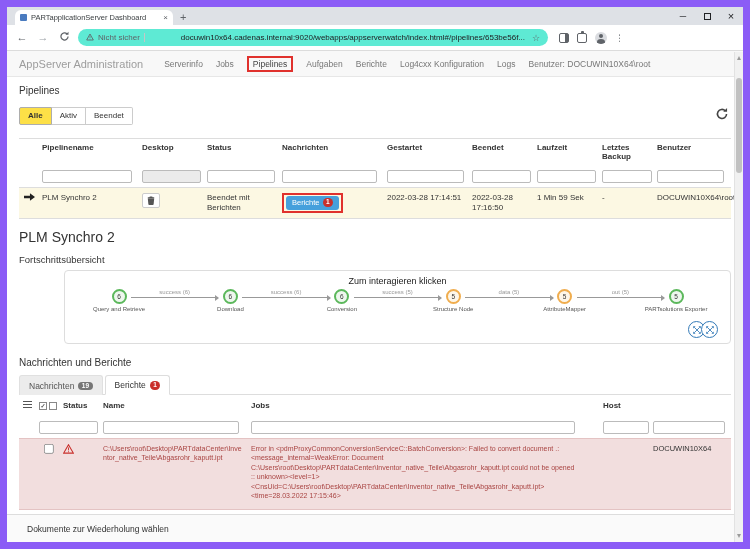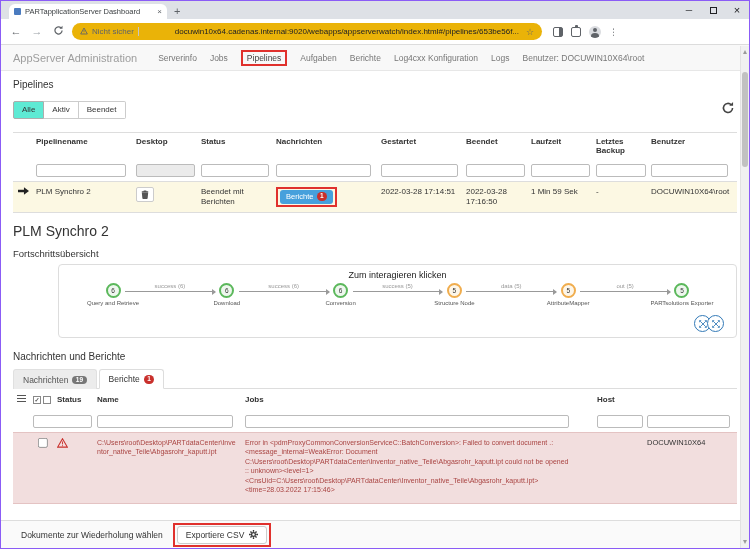--- a/index.html
+++ b/index.html
@@ -1,34 +1,34 @@
 <!DOCTYPE html>
 <html><head>
 <meta charset="utf-8">
 <style>
   * { margin:0; padding:0; box-sizing:border-box; }
   html,body { width:750px; height:549px; overflow:hidden; }
   body { font-family:"Liberation Sans", sans-serif; background:#fff; }
-  .window { position:relative; width:750px; height:549px; border:1px solid #8b5cf6; background:#fff; overflow:hidden; }
+  .window { position:relative; width:750px; height:549px; border:7px solid #8b5cf6; background:#fff; overflow:hidden; }
 
   
   .tabbar { height:18px; background:#dee1e6; display:flex; align-items:flex-end; position:relative; }
   .btab { height:15px; width:158px; background:#fff; border-radius:6px 6px 0 0; margin-left:8px; display:flex; align-items:center; padding:0 5px; gap:4px; font-size:7.5px; color:#3c4043; }
   .favicon { width:7px; height:7px; background:#4a7bbf; border-radius:1px; flex-shrink:0; }
   .btab-title { flex:1; white-space:nowrap; overflow:hidden; }
   .tab-close { font-size:8px; color:#5f6368; cursor:pointer; }
   .newtab { font-size:11px; color:#5f6368; margin:0 0 2px 7px; cursor:pointer; }
   .win-controls { position:absolute; right:0; top:0; height:18px; display:flex; align-items:center; }
   .win-btn { width:24px; height:18px; display:flex; align-items:center; justify-content:center; font-size:9px; color:#202124; cursor:pointer; }
   .maxi { width:7px; height:7px; border:1px solid #202124; }
 
   .toolbar { height:26px; background:#fff; border-bottom:1px solid #dcdcdc; display:flex; align-items:center; padding:0 8px; gap:7px; }
   .nav-ic { font-size:11px; color:#5f6368; width:14px; text-align:center; cursor:pointer; line-height:1; }
   .nav-ic.fwd { color:#9aa0a6; }
-  .addressbar { flex:1; max-width:470px; height:17px; background:#eab308; border-radius:9px; display:flex; align-items:center; padding:0 8px; gap:4px; font-size:8px; color:#202124; }
+  .addressbar { flex:1; max-width:470px; height:17px; background:#5eead4; border-radius:9px; display:flex; align-items:center; padding:0 8px; gap:4px; font-size:8px; color:#202124; }
   .gray { color:#5f6368; }
   .vsep { width:1px; height:9px; background:#c6c6c6; }
   .url { flex:1; white-space:nowrap; overflow:hidden;padding-left:32px; }
   .tb-right { display:flex; align-items:center; gap:8px; margin-left:4px; }
   .sq-ic { width:10px; height:10px; border:1.2px solid #5f6368; border-radius:2px; position:relative; }
   .sq-ic.panel:after { content:""; position:absolute; right:0; top:0; bottom:0; width:3px; background:#5f6368; }
   .sq-ic.ext:after { content:""; position:absolute; left:3px; top:-3px; width:3px; height:3px; background:#5f6368; border-radius:1px; }
   .avatar { width:12px; height:12px; border-radius:50%; background:#dadce0; overflow:hidden; position:relative; }
   .avatar:before { content:""; position:absolute; left:4px; top:2px; width:4px; height:4px; border-radius:50%; background:#5f6368; }
   .avatar:after { content:""; position:absolute; left:2px; top:7px; width:8px; height:6px; border-radius:50%; background:#5f6368; }
@@ -46,21 +46,21 @@
   .content { height:451px; overflow:hidden; padding:8px 12px 0 12px; position:relative; }
   .sect-title { font-size:10px; color:#333; }
 
   .pfilters { margin-top:11px; display:flex; align-items:center; }
   .btn { font-size:8px; color:#333; background:#fff; border:1px solid #ccc; padding:3px 8px; cursor:pointer; line-height:1.2; }
   .btn-group { display:flex; }
   .btn-group .btn { border-radius:0; }
   .btn-group .btn:first-child { border-radius:2px 0 0 2px; }
   .btn-group .btn:last-child { border-radius:0 2px 2px 0; }
   .btn-group .btn + .btn { border-left:0; }
-  .btn.active { background:#5eead4; border-color:#adadad; font-weight:normal; }
+  .btn.active { background:#fde047; border-color:#adadad; font-weight:bold; }
   .btn.mgr { margin-left:6px; border-radius:2px; display:flex; align-items:center; gap:3px; }
   .refresh-btn { margin-left:auto; background:none; border:none; cursor:pointer; margin-right:2px; }
 
   .ptable { margin-top:13px; border-top:1px solid #ddd; }
   .prow { display:grid; grid-template-columns:23px 100px 65px 75px 105px 85px 65px 65px 55px 1fr; align-items:start; }
   .prow.head { padding:4px 0 2px 0; font-size:8px; font-weight:bold; color:#333; }
   .prow.filters { padding:2px 0 4px 0; }
   .prow.filters input { width:90%; height:13px; border:1px solid #bbb; border-radius:2px; font-size:8px; padding:0 3px; background:#fff; }
   .prow.filters input.dis { background:#ebebeb; }
   .prow.datarow { background:#fcf8e3; border-top:1px solid #ddd; border-bottom:1px solid #ddd; padding:5px 0; font-size:8px; color:#333; line-height:1.3; }
@@ -400,38 +400,20 @@
 &lt;time=28.03.2022 17:15:46&gt;</div>
         <div class="mcell"></div>
         <div class="mcell host-cell">DOCUWIN10X64</div>
       </div>
     </div>
 
   </div>
 
   <div class="footerbar">
     <span>Dokumente zur Wiederholung wählen</span>
-    <span class="anno-inline">
-      <button class="export-btn">
-        <span>Exportiere CSV</span>
-        <svg width="9" height="9" viewBox="0 0 10 10">
-            <g stroke="#333" stroke-width="1.5">
-              <line x1="5" y1="0" x2="5" y2="2"></line>
-              <line x1="5" y1="8" x2="5" y2="10"></line>
-              <line x1="0" y1="5" x2="2" y2="5"></line>
-              <line x1="8" y1="5" x2="10" y2="5"></line>
-              <line x1="1.6" y1="1.6" x2="3" y2="3"></line>
-              <line x1="7" y1="7" x2="8.4" y2="8.4"></line>
-              <line x1="1.6" y1="8.4" x2="3" y2="7"></line>
-              <line x1="7" y1="3" x2="8.4" y2="1.6"></line>
-            </g>
-            <circle cx="5" cy="5" r="2.1" fill="none" stroke="#333" stroke-width="1.4"></circle>
-          </svg>
-      </button>
-    </span>
   </div>
 
   <div class="scrollbar">
     <span class="scroll-up"></span>
     <div class="scroll-thumb"></div>
     <span class="scroll-dn"></span>
   </div>
 
 </div>
 

